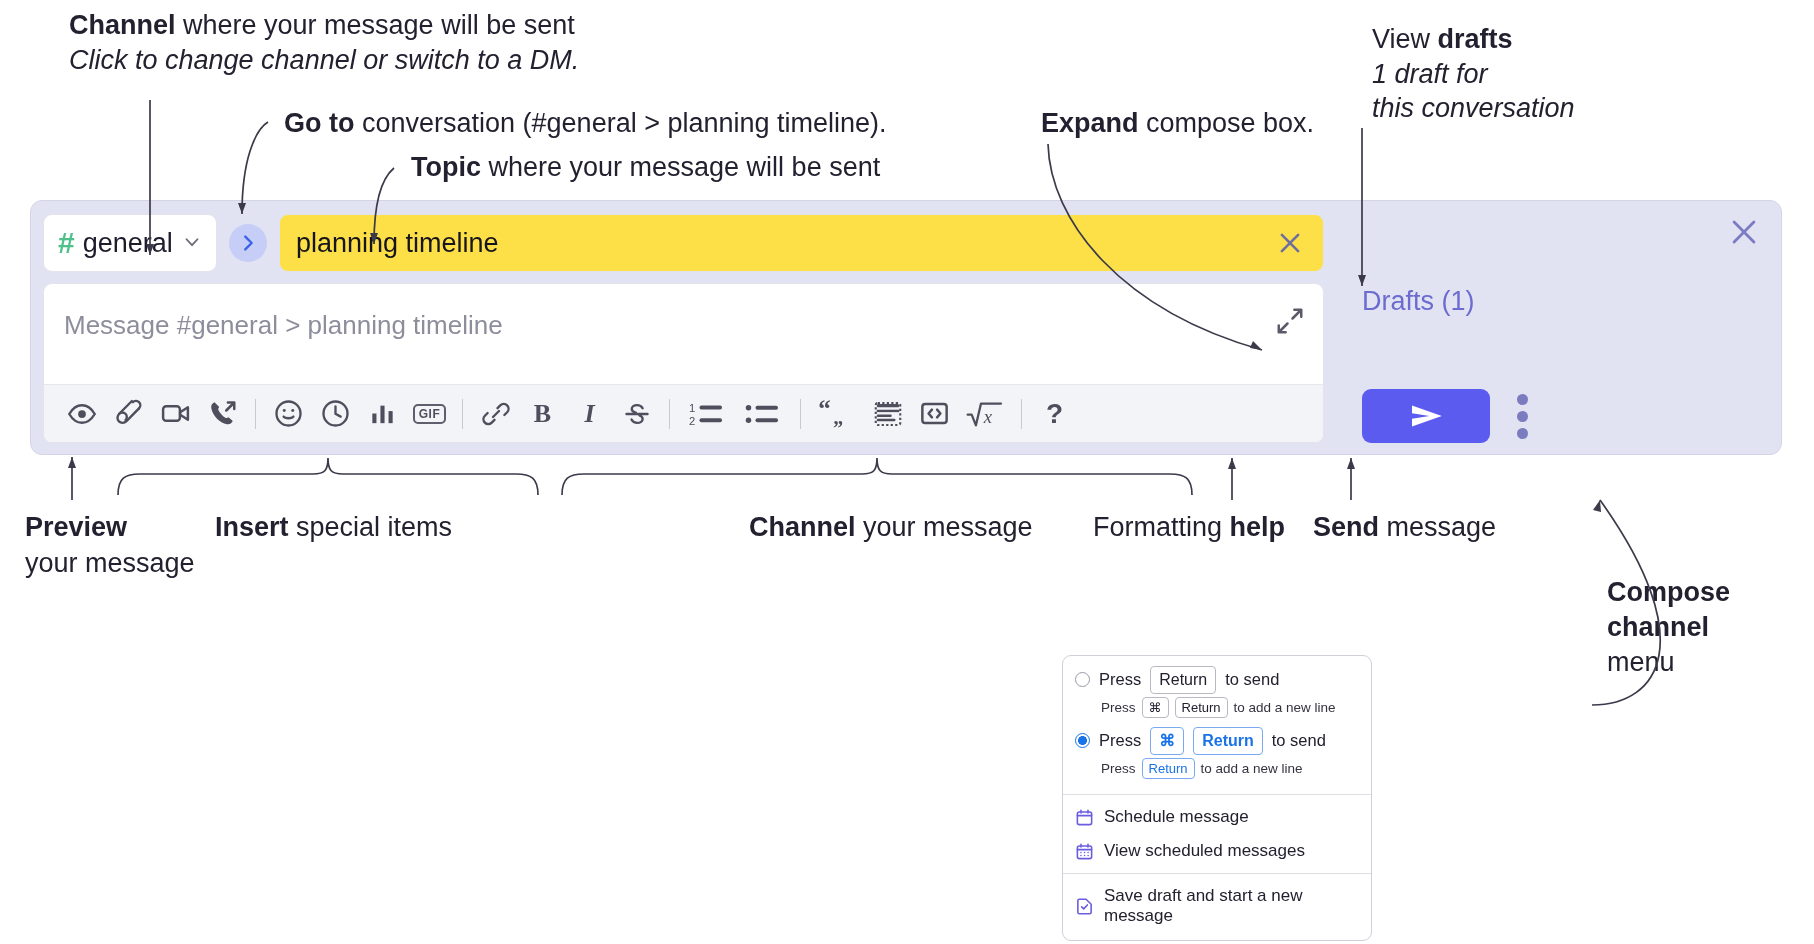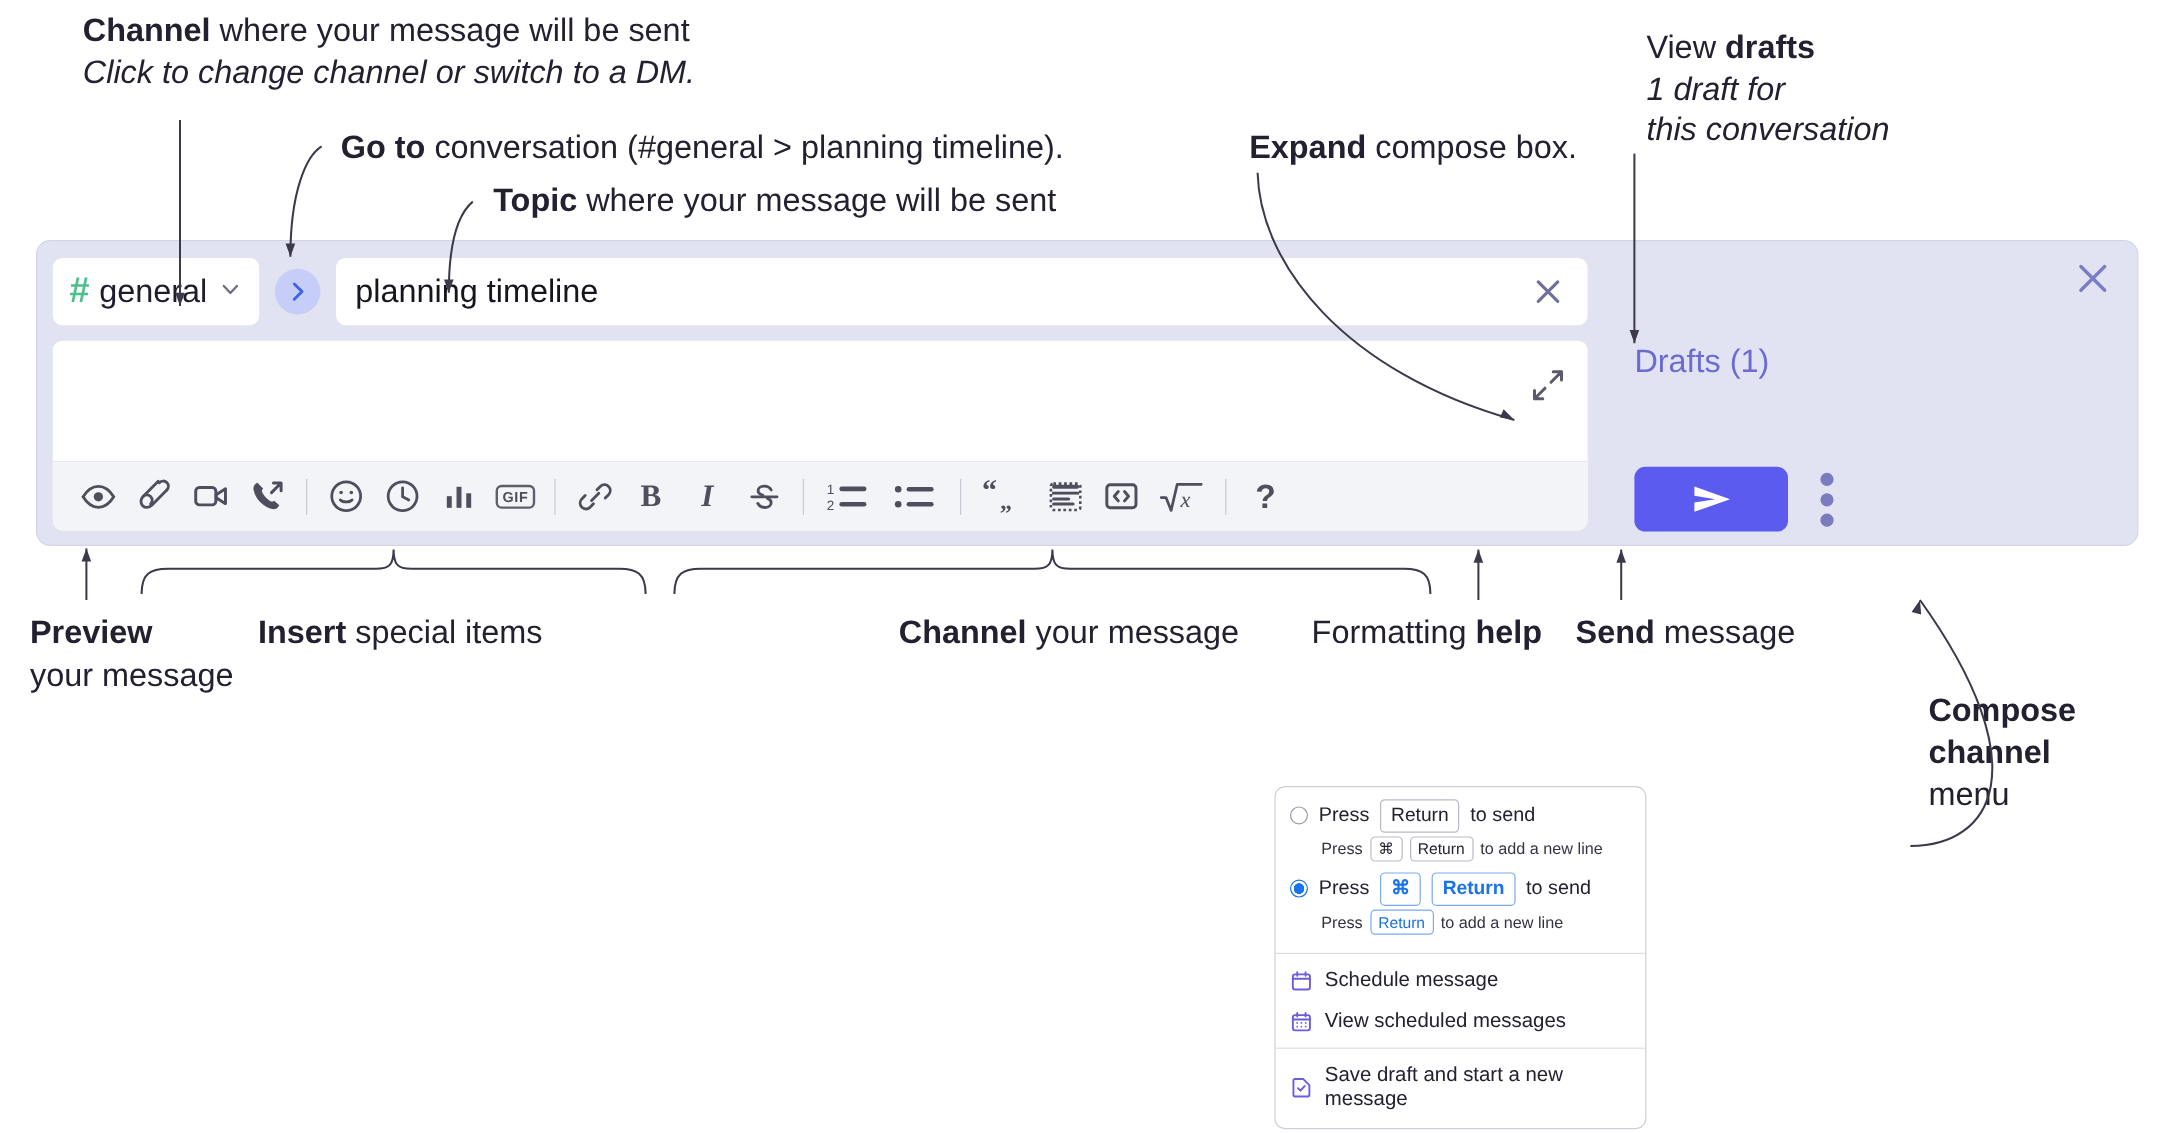--- a/index.html
+++ b/index.html
@@ -34,21 +34,21 @@
   .chev{margin-left:auto;color:#6b6b7b;font-size:16px;line-height:1;}
 
   #goto-btn{
     width:38px;height:38px;border-radius:50%;background:#c6cdf7;
     display:flex;align-items:center;justify-content:center;margin:0 12px;
     flex:0 0 auto;
   }
   #goto-btn svg{display:block;}
 
   #topic-field{
-    flex:1;height:58px;background:#ffffff;border:1px solid #e3e3ec;border-radius:9px;
+    flex:1;height:58px;background:#fde047;border:1px solid #e3e3ec;border-radius:9px;
     display:flex;align-items:center;padding:0 16px;box-sizing:border-box;
   }
   #topic-value{font-size:27px;color:#16151d;}
   #topic-clear{margin-left:auto;width:34px;height:34px;display:flex;align-items:center;justify-content:center;}
 
   #message-area{
     margin-top:10px;width:1281px;height:160px;background:#fff;
     border:1px solid #e3e3ec;border-radius:9px;box-sizing:border-box;position:relative;
   }
   #message-placeholder{position:absolute;left:20px;top:26px;font-size:26px;color:#8d8d9c;}
@@ -209,20 +209,21 @@
           <span id="topic-value">planning timeline</span>
           <span id="topic-clear">
             <svg viewBox="0 0 24 24" width="30" height="30" fill="none" stroke="#6f6f9e" stroke-width="2.1" stroke-linecap="round">
                 <path d="M5.5 5.5 L18.5 18.5 M18.5 5.5 L5.5 18.5"></path>
               </svg>
           </span>
         </div>
       </div>
 
       <div id="message-area">
+        <div id="message-placeholder">Message #general &gt; planning timeline</div>
 
         <div id="expand-btn">
           <svg viewBox="0 0 24 24" width="30" height="30" fill="none" stroke="#5a5a68" stroke-width="2" stroke-linecap="round" stroke-linejoin="round">
             <path d="M14 10 L21 3 M21 3 L15.5 3 M21 3 L21 8.5"></path>
             <path d="M10 14 L3 21 M3 21 L8.5 21 M3 21 L3 15.5"></path>
           </svg>
         </div>
 
         <div id="toolbar">
 

